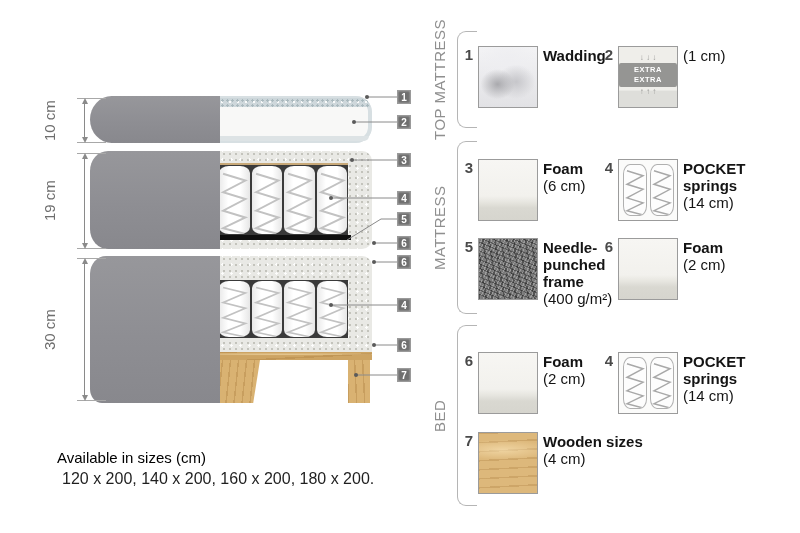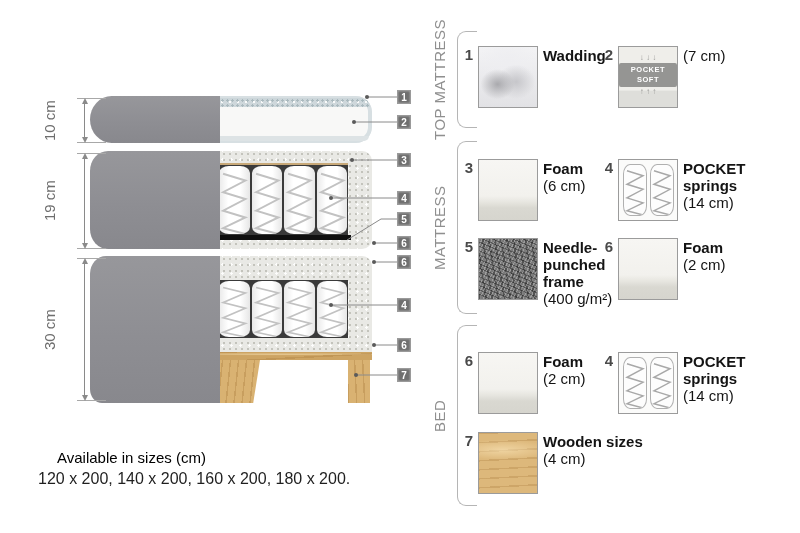--- a/index.html
+++ b/index.html
@@ -259,26 +259,26 @@
       <div class="leg-label">Wadding</div>
       <div class="leg-size"></div>
     </div>
   </div>
   <div class="leg-item" style="left:595px;top:46px">
     <span class="leg-num">2</span>
     <div class="swatch" style="background:#efeeea">
       <div class="hr-band"></div>
       <div class="es-wrap">
         <div>↓ ↓ ↓</div>
-        <span class="es-badge">POCKET SOFT</span>
+        <span class="es-badge">EXTRA EXTRA</span>
         <div>↑ ↑ ↑</div>
       </div>
     </div>
     <div class="leg-text">
-      <div class="leg-size">(7 cm)</div>
+      <div class="leg-size">(1 cm)</div>
     </div>
   </div>
 
   <div class="leg-item" style="left:455px;top:159px">
     <span class="leg-num">3</span>
     <div class="swatch foamtex"></div>
     <div class="leg-text">
       <div class="leg-label">Foam</div>
       <div class="leg-size">(6 cm)</div>
     </div>
@@ -355,15 +355,15 @@
   <div class="leg-item" style="left:455px;top:432px">
     <span class="leg-num">7</span>
     <div class="swatch woodtex"></div>
     <div class="leg-text" style="width:150px">
       <div class="leg-label">Wooden sizes</div>
       <div class="leg-size">(4 cm)</div>
     </div>
   </div>
 
   <div class="footer-title" style="left:57px;top:449px">Available in sizes (cm)</div>
-  <div class="footer-sizes" style="left:38px;top:470px">120 x 200, 140 x 200, 160 x 200, 180 x 200.</div>
+  <div class="footer-sizes" style="left:62px;top:470px">120 x 200, 140 x 200, 160 x 200, 180 x 200.</div>
 
 </div>
 
 </body></html>

